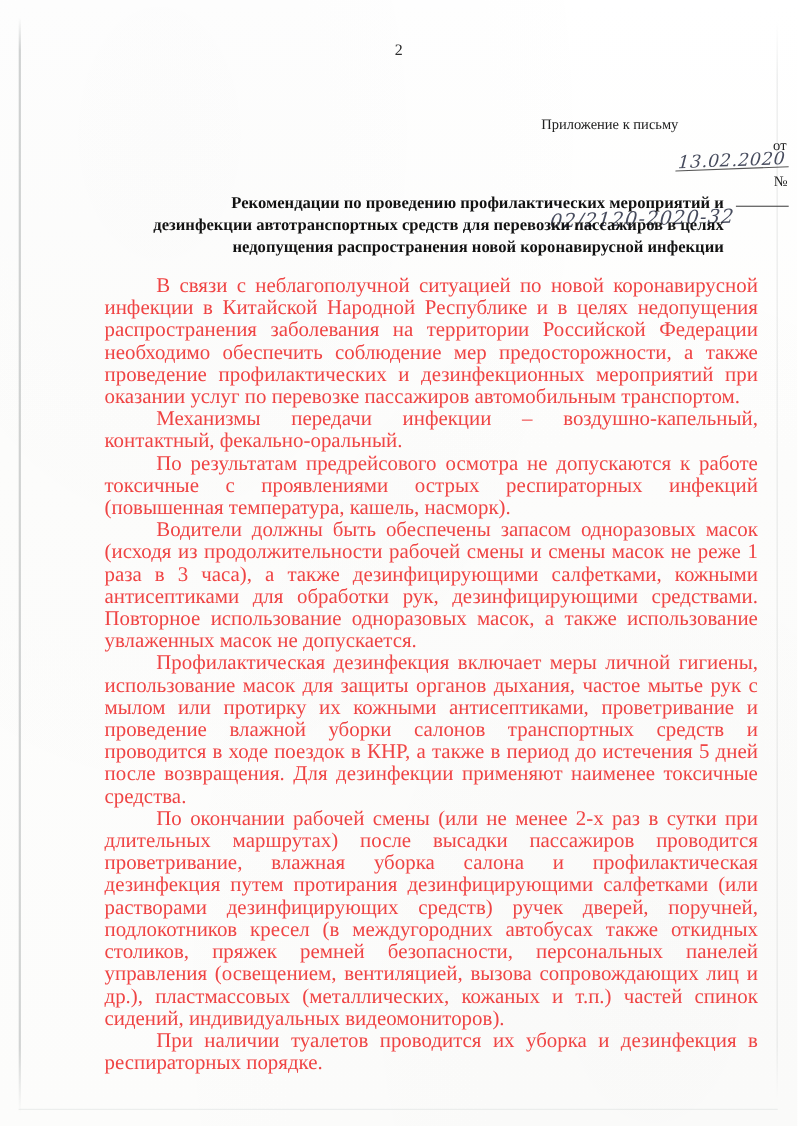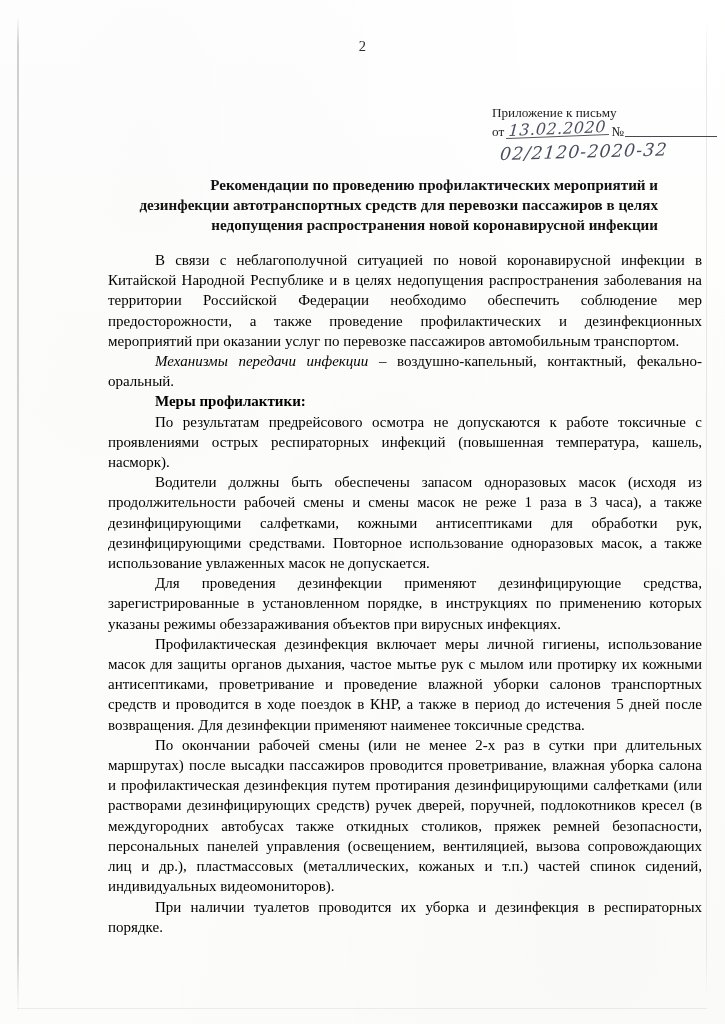--- a/index.html
+++ b/index.html
@@ -98,23 +98,24 @@
     font-size: 13.2px;
     line-height: 17.5px;
     color: #222;
     margin-top: 12px;
   }
   .letter-ref .ref-line { white-space: nowrap; }
 
   .ref-date-row {
     position: relative;
     display: flex;
-    align-items: flex-start;
+    align-items: flex-end;
     margin-top: 1px;
     white-space: nowrap;
+    flex-direction: column;
   }
   .ref-ot { margin-right: 2px; }
   .hand {
     font-family: "DejaVu Serif", "Liberation Serif", serif;
     font-style: italic;
     font-size: 16px;
     color: #3a3f52;
     letter-spacing: 0.6px;
     transform: rotate(-2.2deg) skewX(-6deg);
     transform-origin: left bottom;
@@ -154,32 +155,32 @@
     font-size: 15.1px;
     line-height: 19.8px;
     color: #121212;
     margin-left: 27px;
   }
 
   
   .doc-text {
     position: absolute;
     top: 250px;
-    left: 108px;
+    left: 95px;
     width: 594px;
-    font-size: 15px;
+    font-size: 19px;
     line-height: 20.2px;
-    color: #000000;
+    color: #ef4444;
   }
   .doc-text p {
     margin: 0;
     text-indent: 47px;
     text-align: justify;
   }
-  .run-italic { font-style: italic; }
+  .run-italic { }
   .run-bold   { font-weight: bold; }
 </style>
 </head>
 <body>
 
 <div id="scan-sheet">
   <div id="scan-noise"></div>
   <div id="scan-edge-left"></div>
   <div id="scan-edge-right"></div>
   <div id="scan-edge-bottom"></div>
@@ -201,28 +202,26 @@
 
     <div class="doc-title">Рекомендации по проведению профилактических мероприятий и дезинфекции автотранспортных средств для перевозки пассажиров в целях недопущения распространения новой коронавирусной инфекции</div>
 
     <div class="doc-text">
       <p>В связи с неблагополучной ситуацией по новой коронавирусной инфекции в Китайской Народной Республике и в целях недопущения распространения заболевания на территории Российской Федерации необходимо обеспечить соблюдение мер предосторожности, а также проведение профилактических и дезинфекционных мероприятий при оказании услуг по перевозке пассажиров автомобильным транспортом.</p>
 
       <p>
         <span class="run-italic">Механизмы передачи инфекции</span><span> – воздушно-капельный, контактный, фекально-оральный.</span>
       </p>
 
-      <p class="run-bold">Меры профилактики:</p>
 
       <p>По результатам предрейсового осмотра не допускаются к работе токсичные с проявлениями острых респираторных инфекций (повышенная температура, кашель, насморк).</p>
 
       <p>Водители должны быть обеспечены запасом одноразовых масок (исходя из продолжительности рабочей смены и смены масок не реже 1 раза в 3 часа), а также дезинфицирующими салфетками, кожными антисептиками для обработки рук, дезинфицирующими средствами. Повторное использование одноразовых масок, а также использование увлаженных масок не допускается.</p>
 
 
-      <p>Для проведения дезинфекции применяют дезинфицирующие средства, зарегистрированные в установленном порядке, в инструкциях по применению которых указаны режимы обеззараживания объектов при вирусных инфекциях.</p>
 
       <p>Профилактическая дезинфекция включает меры личной гигиены, использование масок для защиты органов дыхания, частое мытье рук с мылом или протирку их кожными антисептиками, проветривание и проведение влажной уборки салонов транспортных средств и проводится в ходе поездок в КНР, а также в период до истечения 5 дней после возвращения. Для дезинфекции применяют наименее токсичные средства.</p>
 
       <p>По окончании рабочей смены (или не менее 2-х раз в сутки при длительных маршрутах) после высадки пассажиров проводится проветривание, влажная уборка салона и профилактическая дезинфекция путем протирания дезинфицирующими салфетками (или растворами дезинфицирующих средств) ручек дверей, поручней, подлокотников кресел (в междугородних автобусах также откидных столиков, пряжек ремней безопасности, персональных панелей управления (освещением, вентиляцией, вызова сопровождающих лиц и др.), пластмассовых (металлических, кожаных и т.п.) частей спинок сидений, индивидуальных видеомониторов).</p>
 
       <p>При наличии туалетов проводится их уборка и дезинфекция в респираторных порядке.</p>
     </div>
 
   </div>
 </div>

